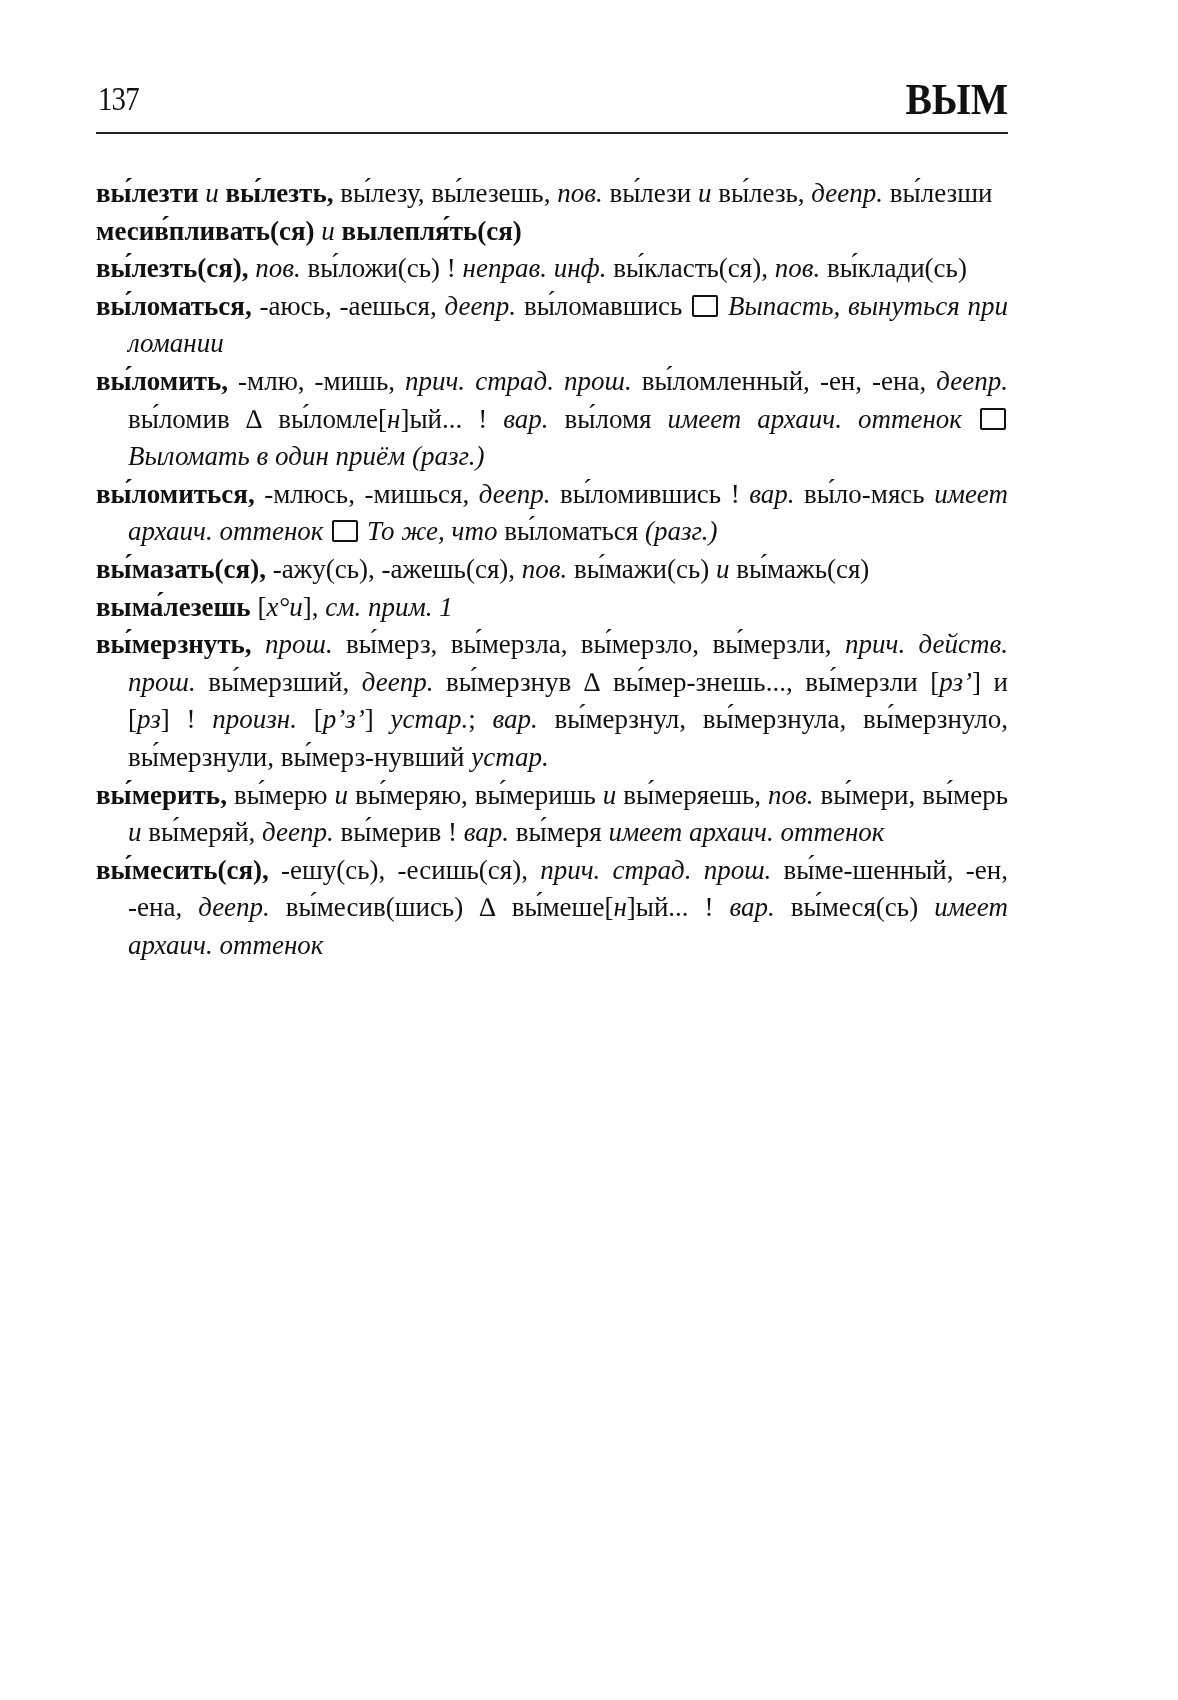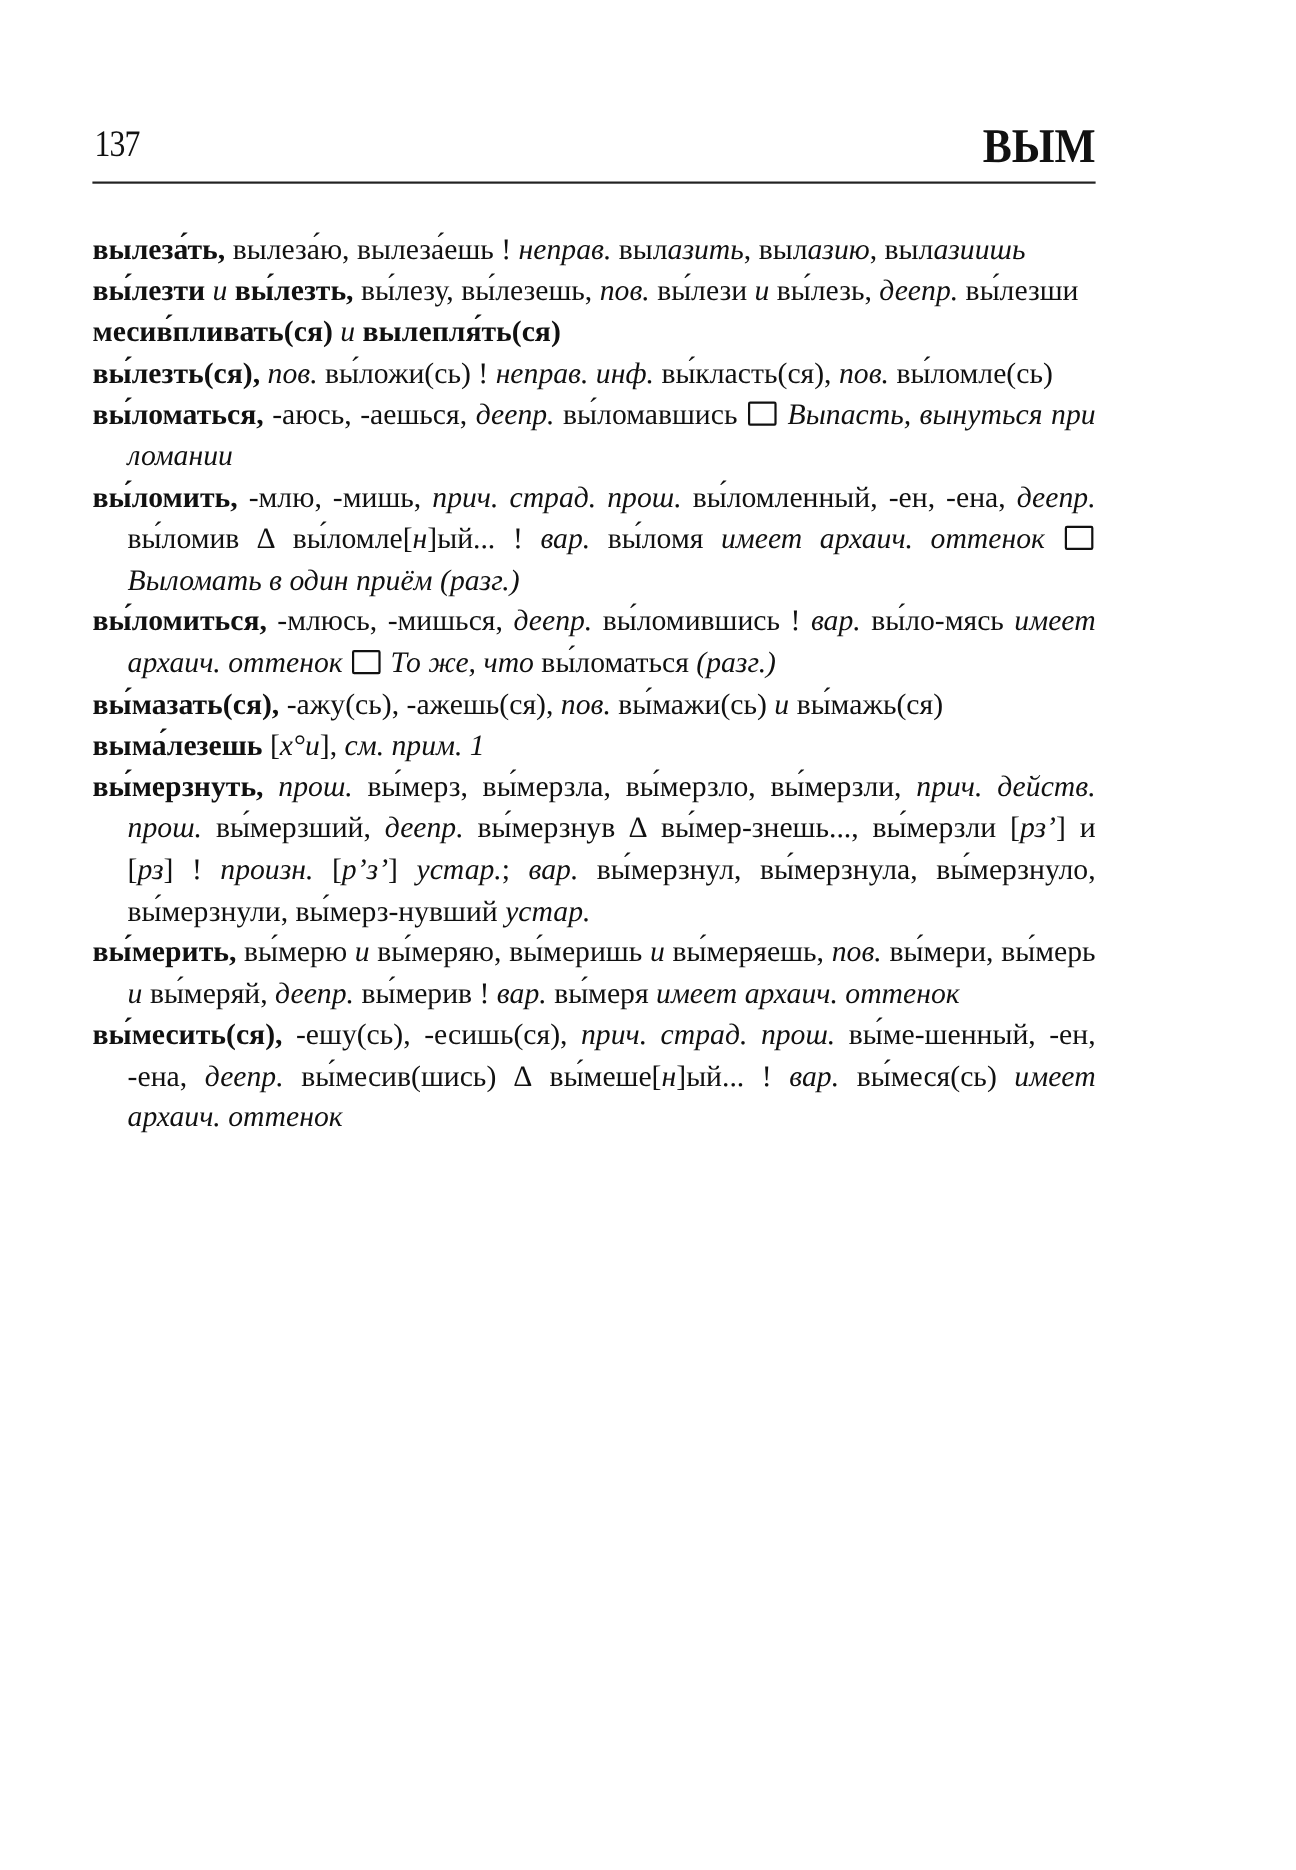--- a/index.html
+++ b/index.html
@@ -1,21 +1,21 @@
 <!DOCTYPE html>
 <html><head>
   <meta charset="utf-8">
   <style>
     html, body { margin: 0; padding: 0; background: #ffffff; }
     body {
       width: 1178px; height: 1700px; position: relative; overflow: hidden;
       font-family: "Liberation Serif", "DejaVu Serif", serif;
       color: #111111;
     }
-    .page { position: absolute; left: 84px; top: 70px; width: 912px; margin-top: 33px; }
+    .page { position: absolute; left: 96px; top: 70px; width: 912px; }
     .header { position: relative; height: 62px; }
     .page-num { position: absolute; left: 2px; top: 10px; font-size: 34px; letter-spacing: -1px; transform: scaleX(0.85); transform-origin: left; }
     .guide { position: absolute; right: 0; top: 4px; font-size: 44px; font-weight: bold; letter-spacing: 0px; transform: scaleX(0.9); transform-origin: right; }
     .rule { position: absolute; left: 0; right: 0; top: 62px; height: 2px; background: #222; }
     .entries { position: absolute; top: 105px; left: 0; width: 912px; }
     .entry { font-size: 27px; line-height: 37.6px; text-align: justify; text-align-last: left; padding-left: 32px; text-indent: -32px; margin: 0; }
     .b { font-weight: bold; }
     .i { font-style: italic; }
     .r { font-weight: normal; font-style: normal; }
     .sq { display: inline-block; width: 22px; height: 18px; border: 2px solid #111; border-radius: 2px; vertical-align: -2px; margin: 0 2px; }
@@ -23,24 +23,23 @@
 </head>
 <body>
 
 <div class="page">
   <div class="header">
     <span class="page-num">137</span>
     <span class="guide">ВЫМ</span>
     <div class="rule"></div>
   </div>
   <div class="entries" id="entries">
-      <p class="entry"><span class="b">вылеза́ть,</span><span class="r"> вылеза́ю, вылеза́ешь ! </span><span class="i">неправ.</span><span class="r"> выл</span><span class="i">азить</span><span class="r">, выл</span><span class="i">азию</span><span class="r">, выл</span><span class="i">азиишь</span></p>
       <p class="entry"><span class="b">вы́лезти</span><span class="i"> и </span><span class="b">вы́лезть,</span><span class="r"> вы́лезу, вы́лезешь, </span><span class="i">пов.</span><span class="r"> вы́лези </span><span class="i">и</span><span class="r"> вы́лезь, </span><span class="i">деепр.</span><span class="r"> вы́лезши</span></p>
       <p class="entry"><span class="b">месив́пливать(ся)</span><span class="i"> и </span><span class="b">вылепля́ть(ся)</span></p>
-      <p class="entry"><span class="b">вы́лезть(ся),</span><span class="i"> пов.</span><span class="r"> вы́ложи(сь) ! </span><span class="i">неправ. инф.</span><span class="r"> вы́класть(ся), </span><span class="i">пов.</span><span class="r"> вы́ломле(сь)</span></p>
+      <p class="entry"><span class="b">вы́лезть(ся),</span><span class="i"> пов.</span><span class="r"> вы́ложи(сь) ! </span><span class="i">неправ. инф.</span><span class="r"> вы́класть(ся), </span><span class="i">пов.</span><span class="r"> вы́клади(сь)</span></p>
       <p class="entry"><span class="b">вы́ломаться,</span><span class="r"> -аюсь, -аешься, </span><span class="i">деепр.</span><span class="r"> вы́ломавшись </span><span class="sq"></span><span class="i"> Выпасть, вынуться при ломании</span></p>
       <p class="entry"><span class="b">вы́ломить,</span><span class="r"> -млю, -мишь, </span><span class="i">прич. страд. прош.</span><span class="r"> вы́ломленный, -ен, -ена, </span><span class="i">деепр.</span><span class="r"> вы́ломив ∆ вы́ломле[</span><span class="i">н</span><span class="r">]ый... ! </span><span class="i">вар.</span><span class="r"> вы́ломя </span><span class="i">имеет архаич. оттенок</span><span class="r"> </span><span class="sq"></span><span class="i"> Выломать в один приём (разг.)</span></p>
       <p class="entry"><span class="b">вы́ломиться,</span><span class="r"> -млюсь, -мишься, </span><span class="i">деепр.</span><span class="r"> вы́ломившись ! </span><span class="i">вар.</span><span class="r"> вы́ло-мясь </span><span class="i">имеет архаич. оттенок</span><span class="r"> </span><span class="sq"></span><span class="i"> То же, что</span><span class="r"> вы́ломаться </span><span class="i">(разг.)</span></p>
       <p class="entry"><span class="b">вы́мазать(ся),</span><span class="r"> -ажу(сь), -ажешь(ся), </span><span class="i">пов.</span><span class="r"> вы́мажи(сь) </span><span class="i">и</span><span class="r"> вы́мажь(ся)</span></p>
       <p class="entry"><span class="b">выма́лезешь</span><span class="r"> [</span><span class="i">х°и</span><span class="r">], </span><span class="i">см. прим. 1</span></p>
       <p class="entry"><span class="b">вы́мерзнуть,</span><span class="i"> прош.</span><span class="r"> вы́мерз, вы́мерзла, вы́мерзло, вы́мерзли, </span><span class="i">прич. действ. прош.</span><span class="r"> вы́мерзший, </span><span class="i">деепр.</span><span class="r"> вы́мерзнув ∆ вы́мер-знешь..., вы́мерзли [</span><span class="i">рзʼ</span><span class="r">] и [</span><span class="i">рз</span><span class="r">] ! </span><span class="i">произн.</span><span class="r"> [</span><span class="i">рʼзʼ</span><span class="r">] </span><span class="i">устар.</span><span class="r">; </span><span class="i">вар.</span><span class="r"> вы́мерзнул, вы́мерзнула, вы́мерзнуло, вы́мерзнули, вы́мерз-нувший </span><span class="i">устар.</span></p>
       <p class="entry"><span class="b">вы́мерить,</span><span class="r"> вы́мерю </span><span class="i">и</span><span class="r"> вы́меряю, вы́меришь </span><span class="i">и</span><span class="r"> вы́меряешь, </span><span class="i">пов.</span><span class="r"> вы́мери, вы́мерь </span><span class="i">и</span><span class="r"> вы́меряй, </span><span class="i">деепр.</span><span class="r"> вы́мерив ! </span><span class="i">вар.</span><span class="r"> вы́меря </span><span class="i">имеет архаич. оттенок</span></p>
       <p class="entry"><span class="b">вы́месить(ся),</span><span class="r"> -ешу(сь), -есишь(ся), </span><span class="i">прич. страд. прош.</span><span class="r"> вы́ме-шенный, -ен, -ена, </span><span class="i">деепр.</span><span class="r"> вы́месив(шись) ∆ вы́меше[</span><span class="i">н</span><span class="r">]ый... ! </span><span class="i">вар.</span><span class="r"> вы́меся(сь) </span><span class="i">имеет архаич. оттенок</span></p>
     </div>
 </div>

